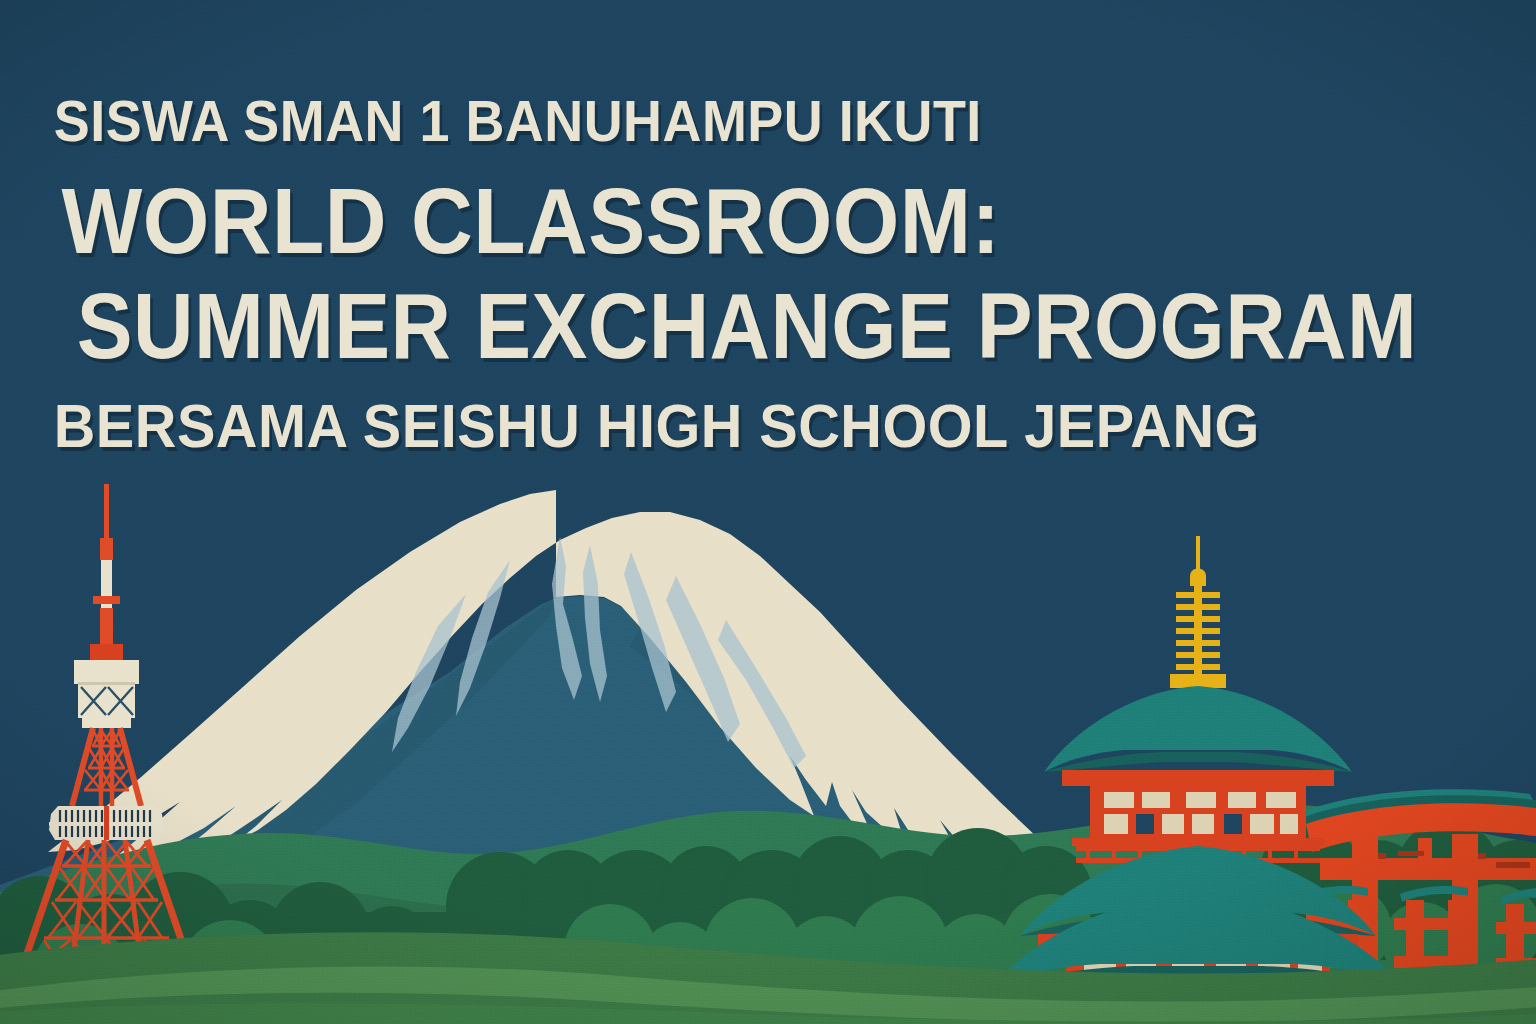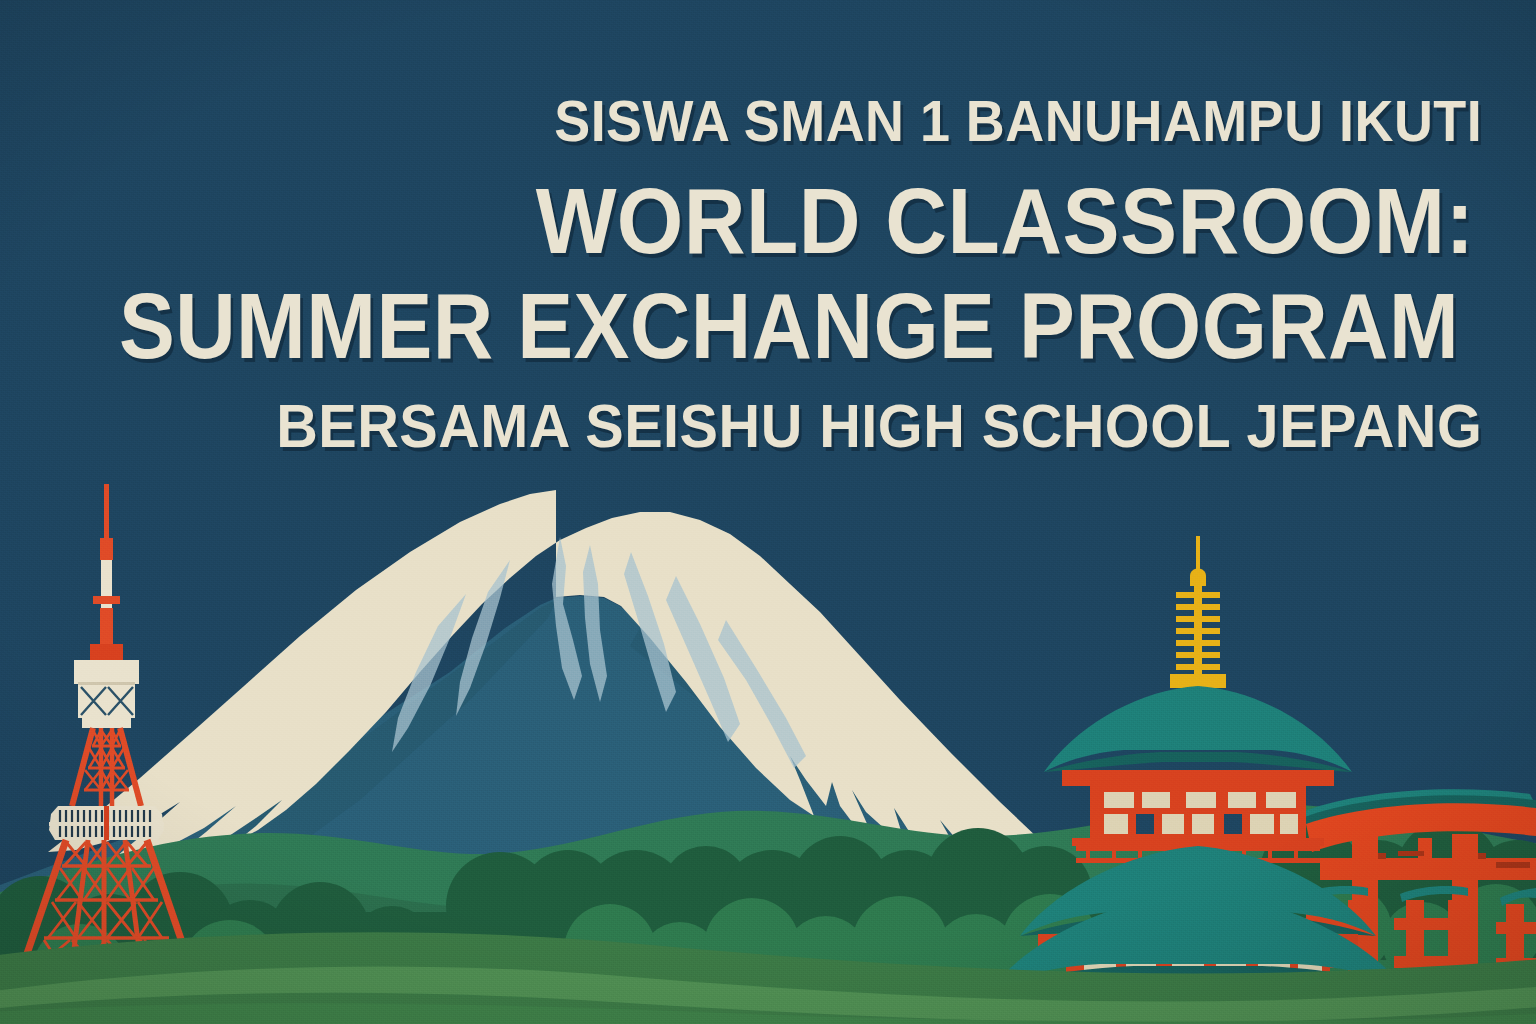--- a/index.html
+++ b/index.html
@@ -40,21 +40,21 @@
     inset: 0;
     pointer-events: none;
     background: radial-gradient(ellipse 95% 85% at 50% 45%, rgba(0,0,0,0) 55%, rgba(0,0,0,.22) 100%);
   }
   
   #headline {
     position: absolute;
     left: 0;
     top: 0;
     width: 1536px;
-    text-align: right;
+    text-align: left;
     z-index: 40;
     pointer-events: none;
   }
   .tline {
     display: block;
     color: #e9e3d1;
     font-weight: 700;
     letter-spacing: .5px;
     text-transform: uppercase;
     white-space: nowrap;

